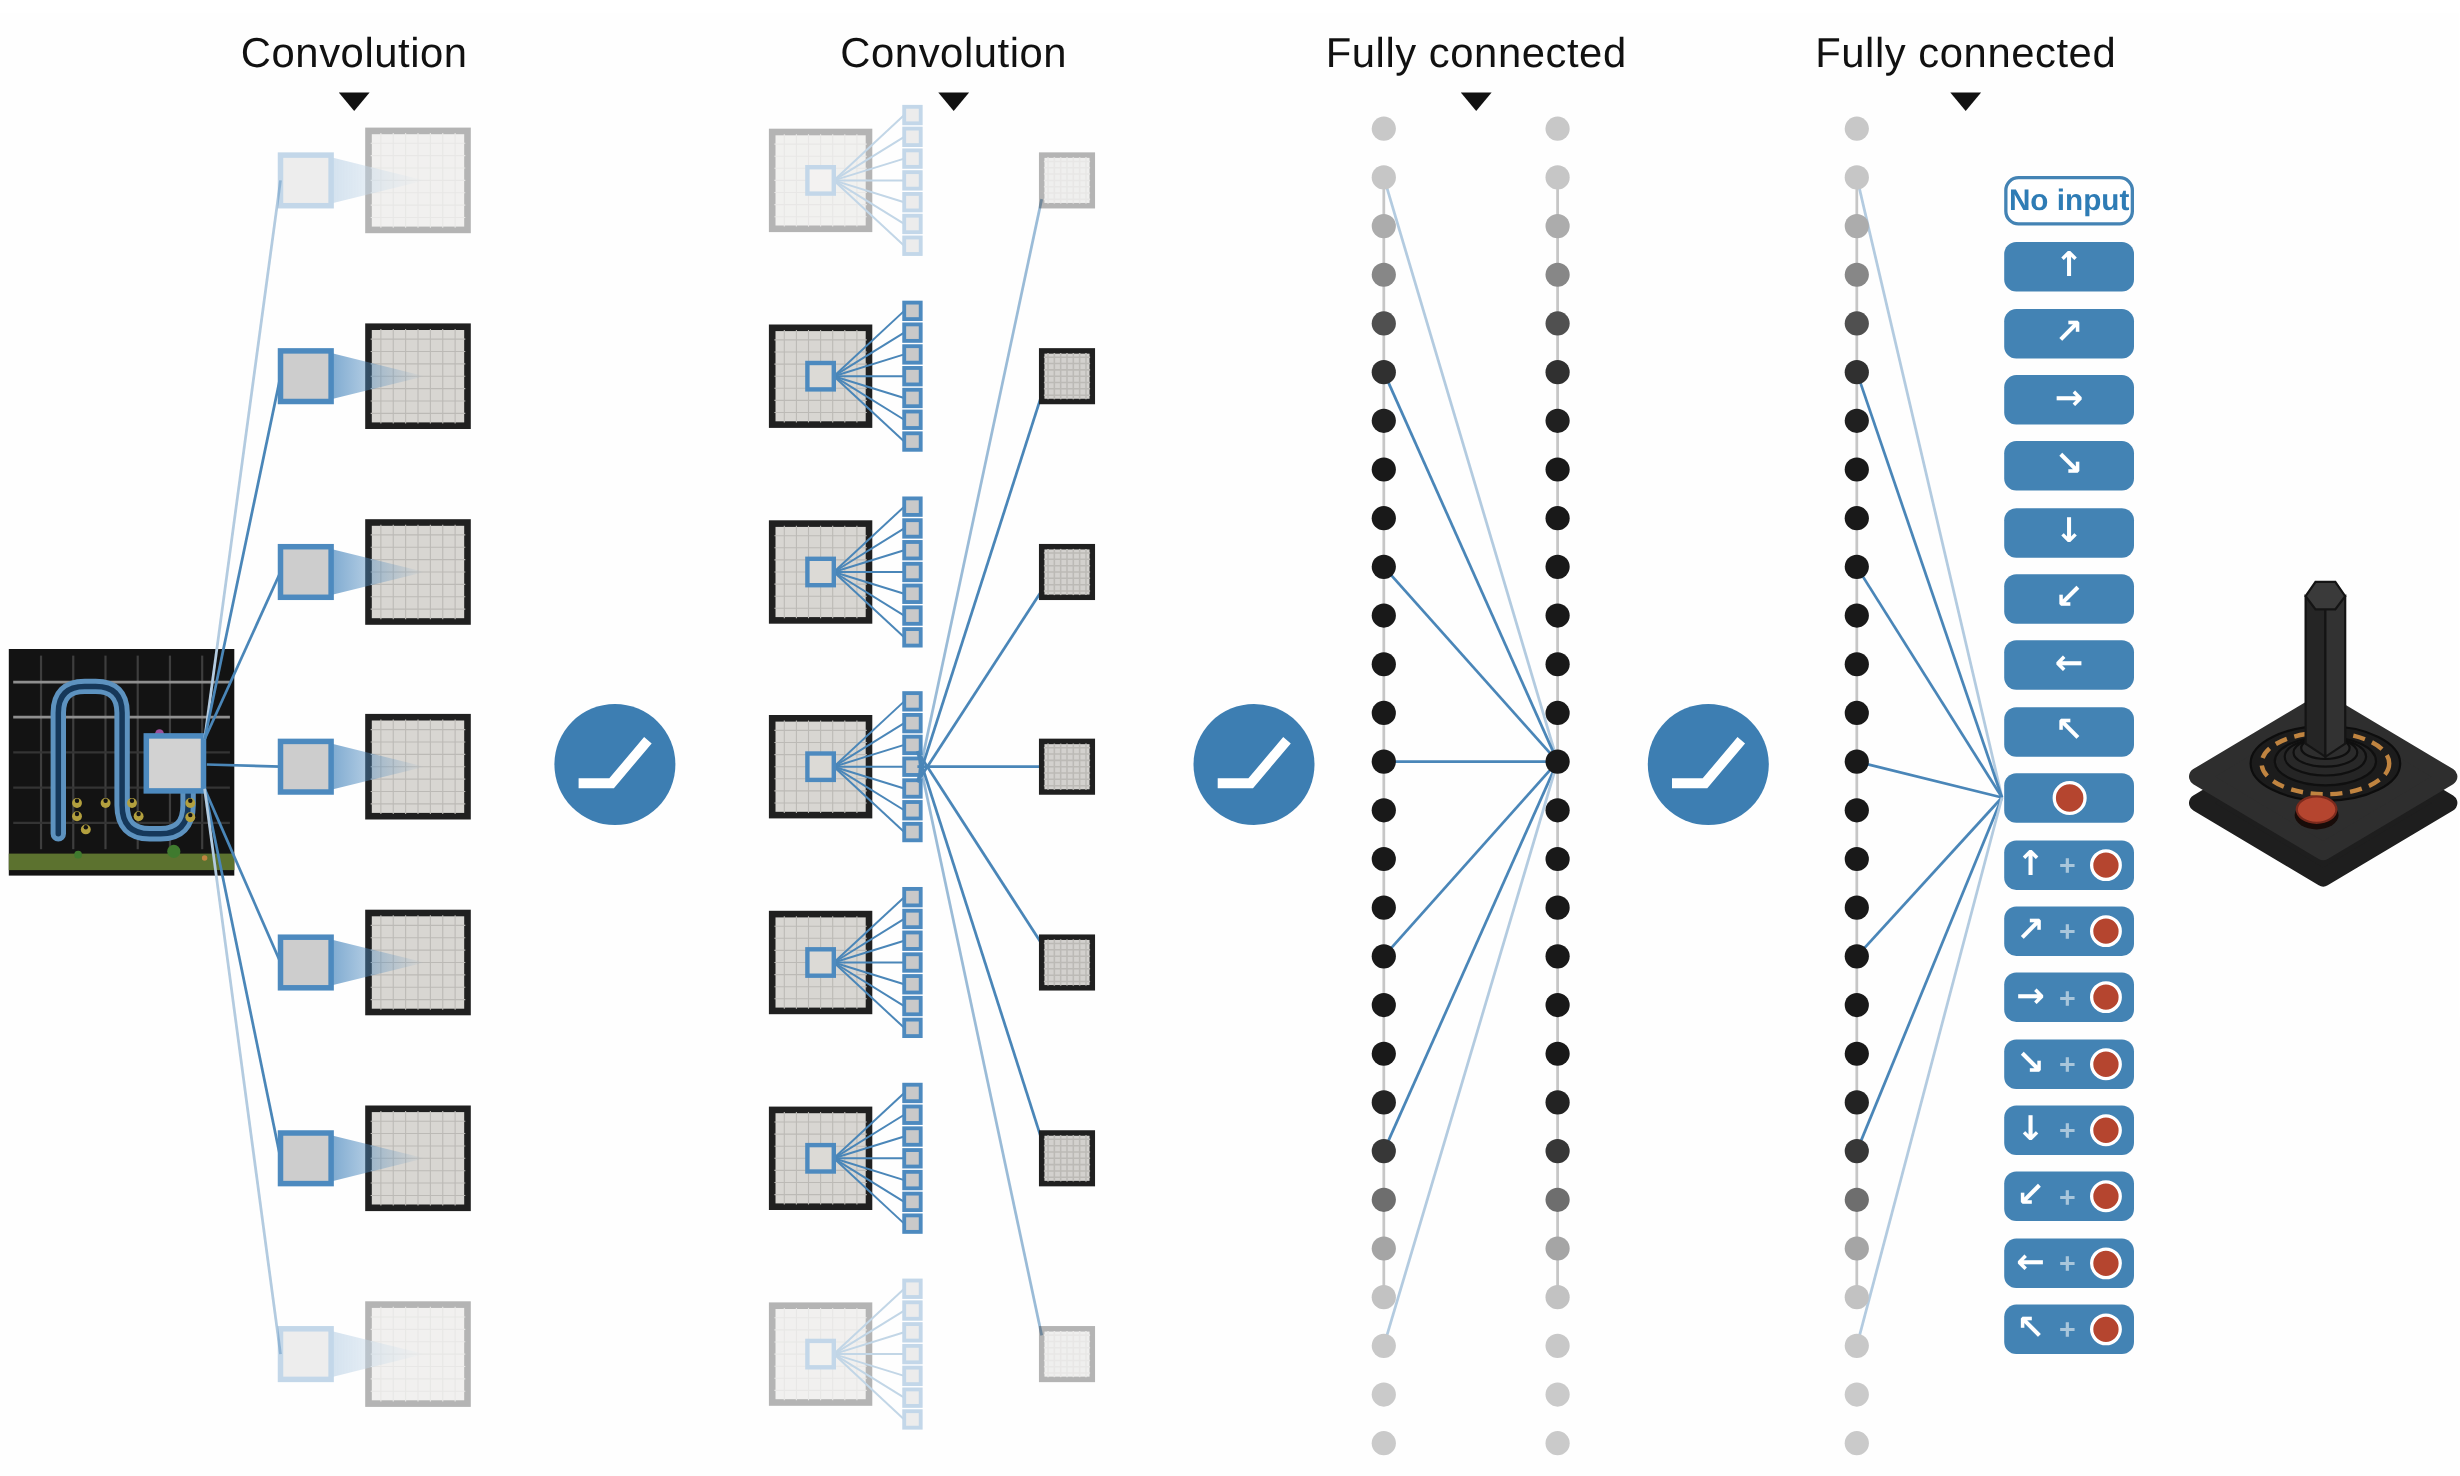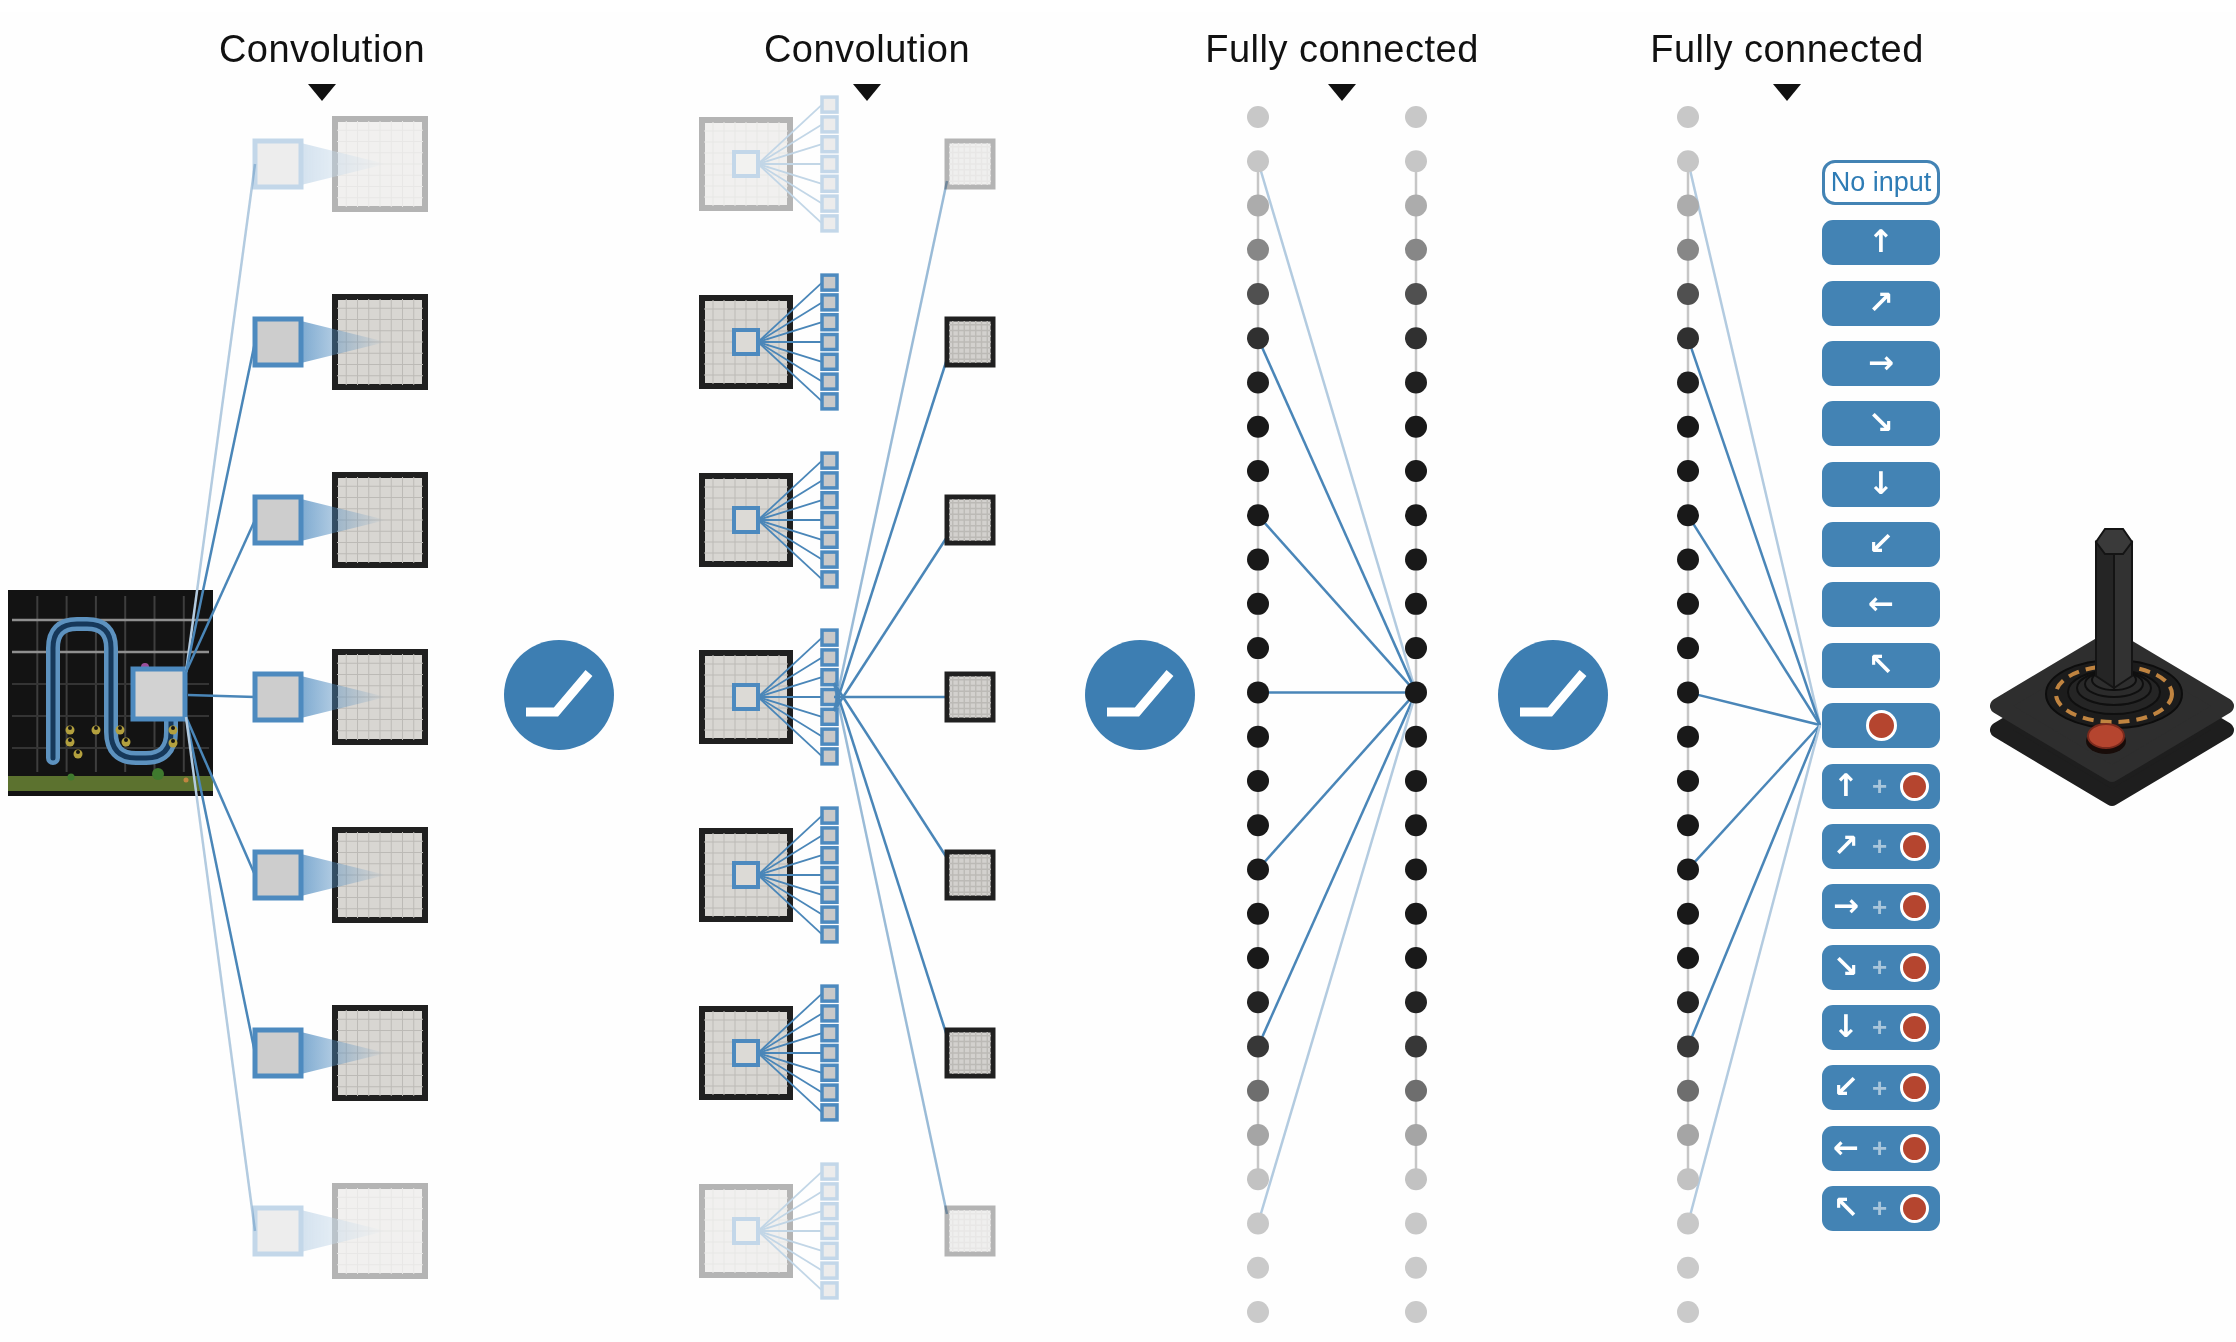--- a/index.html
+++ b/index.html
@@ -5,21 +5,21 @@
   html,body{margin:0;padding:0;background:#ffffff;}
   .stage{position:relative;width:2236px;height:1342px;background:#fefefe;overflow:hidden;
          font-family:"Liberation Sans","DejaVu Sans",sans-serif;margin-top:12px;}
   .stage > svg{position:absolute;left:0;top:0;}
   .layer-label{position:absolute;top:16px;transform:translateX(-50%);
       font-size:38px;color:#111;letter-spacing:0.5px;white-space:nowrap;}
   .action-btn{position:absolute;left:1822px;width:118px;height:45px;box-sizing:border-box;
       border-radius:11px;display:flex;align-items:center;justify-content:center;
       background:#4383b4;color:#fff;}
   .action-btn.no-input{background:#ffffff;border:3px solid #4383b4;color:#2e7cb5;
-      font-size:27px;font-weight:400;border-radius:13px;}
+      font-size:27px;font-weight:700;border-radius:13px;}
   .action-btn .glyph{font-family:"DejaVu Sans",sans-serif;font-size:31px;font-weight:bold;
       line-height:1;transform:translateY(-1px);}
   .action-btn .fire-dot{width:31px;height:31px;border-radius:50%;
       background:#b5452f;border:3px solid #ffffff;box-sizing:border-box;}
   .action-btn.combo{justify-content:space-between;padding:0 11px;}
   .action-btn.combo .fire-dot{width:29px;height:29px;}
   .action-btn .plus{color:#a9c6db;font-size:26px;font-weight:600;line-height:1;}
   #joystick-svg{position:absolute;left:1990px;top:498px;}
 </style>
 </head>

